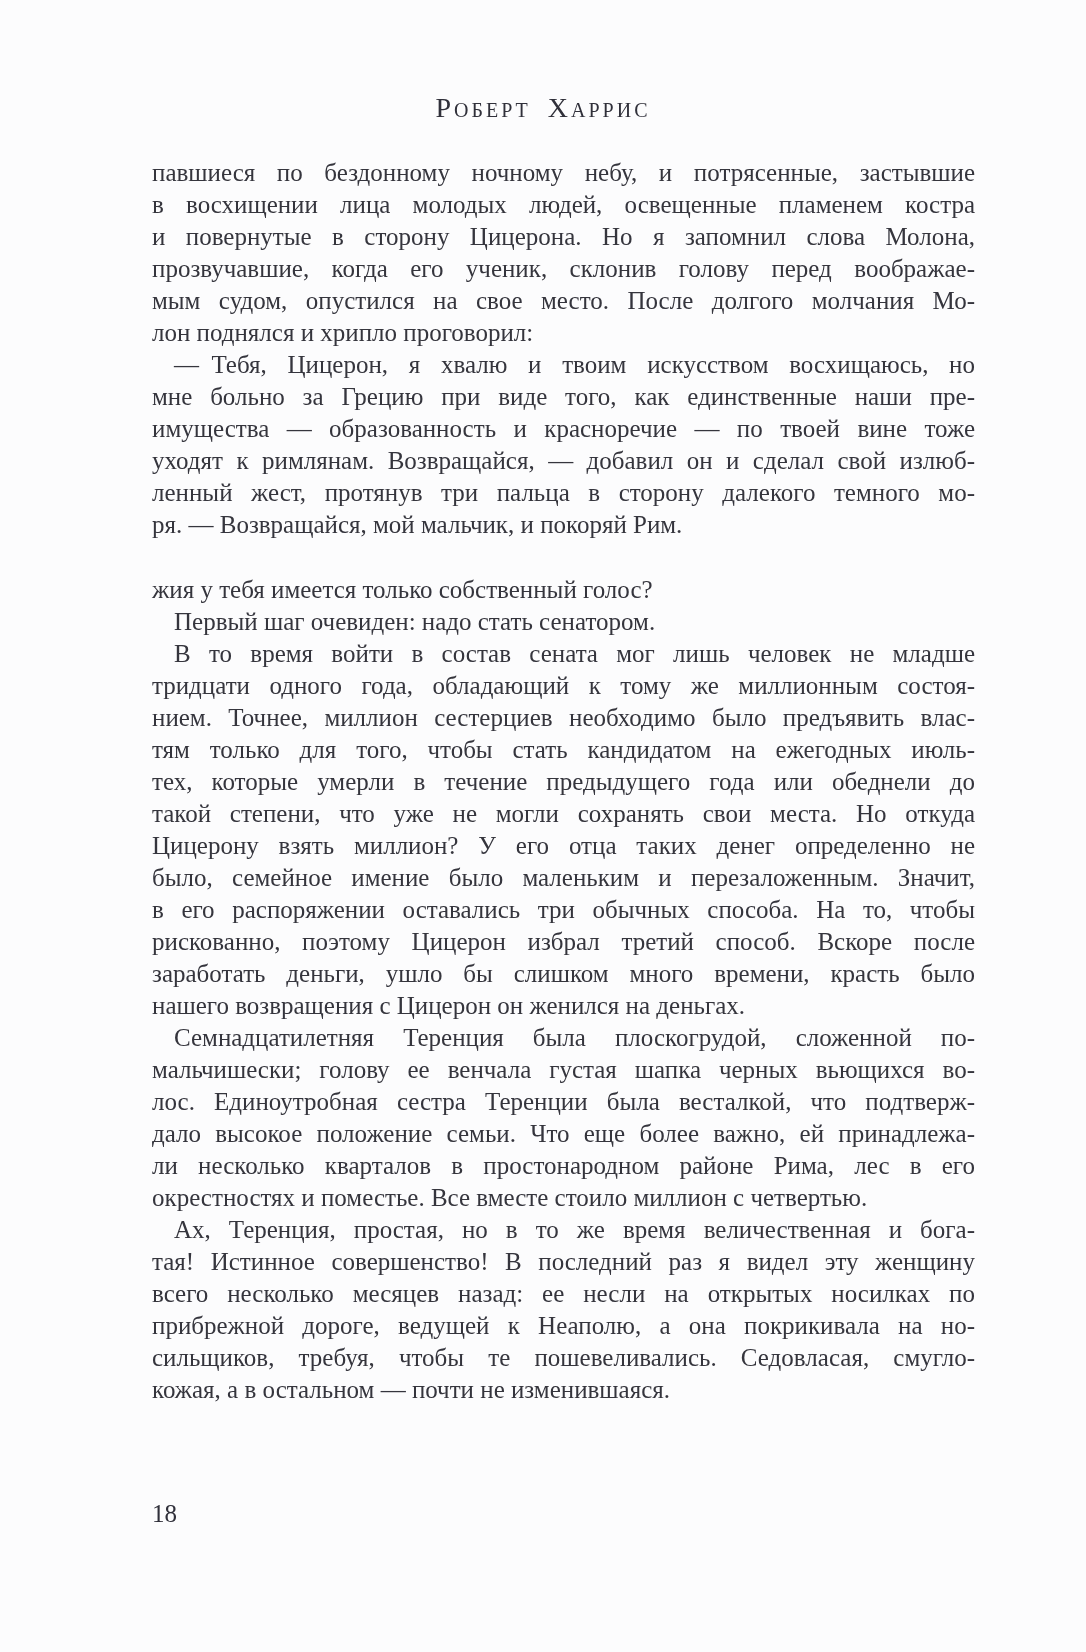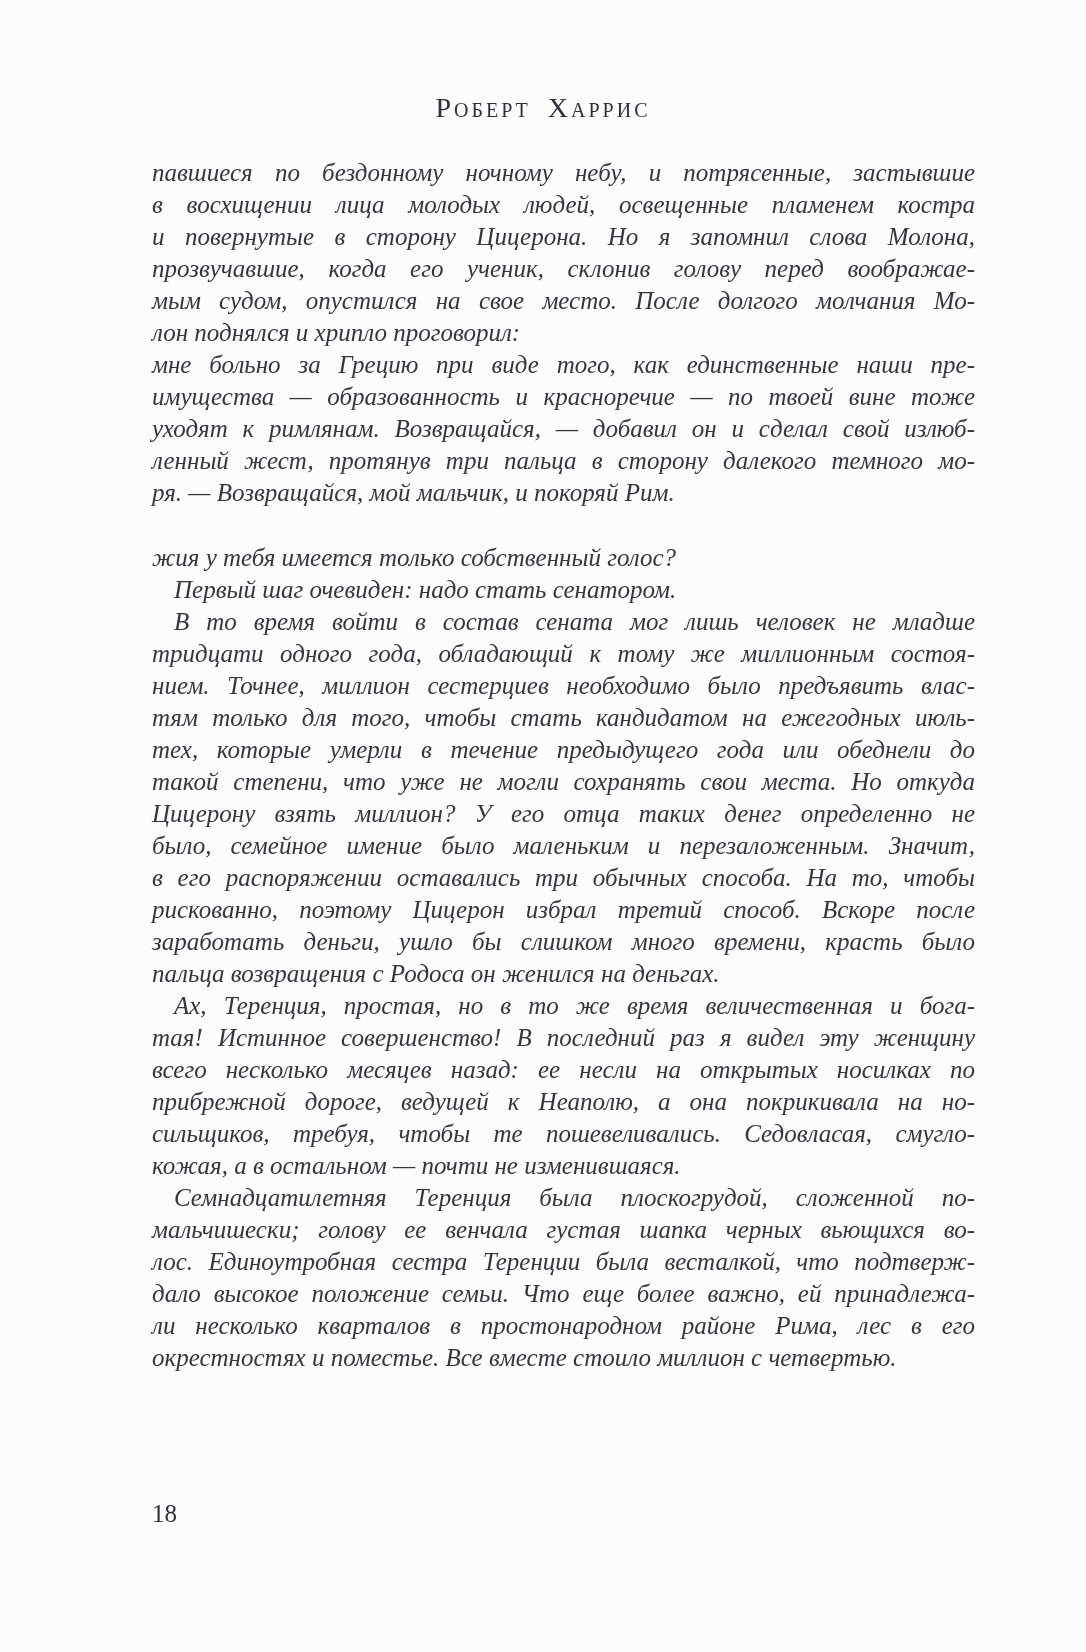--- a/index.html
+++ b/index.html
@@ -41,21 +41,20 @@
   }
   .para {
     margin: 0;
   }
   .para.sep {
     margin-top: 33px;
   }
   .line {
     text-align: justify;
     text-align-last: justify;
-    font-style: italic;
   }
   .line.end {
     text-align-last: left;
   }
   .line.first.indented {
     padding-left: 22px;
   }
   .page-number {
     position: absolute;
     top: 1498px;
@@ -76,20 +75,21 @@
   <div class="text-block">
       <div class="para">
         <div class="line first">павшиеся по бездонному ночному небу, и потрясенные, застывшие</div>
         <div class="line">в восхищении лица молодых людей, освещенные пламенем костра</div>
         <div class="line">и повернутые в сторону Цицерона. Но я запомнил слова Молона,</div>
         <div class="line">прозвучавшие, когда его ученик, склонив голову перед воображае-</div>
         <div class="line">мым судом, опустился на свое место. После долгого молчания Мо-</div>
         <div class="line end">лон поднялся и хрипло проговорил:</div>
       </div>
       <div class="para">
+        <div class="line first indented">— Тебя, Цицерон, я хвалю и твоим искусством восхищаюсь, но</div>
         <div class="line">мне больно за Грецию при виде того, как единственные наши пре-</div>
         <div class="line">имущества — образованность и красноречие — по твоей вине тоже</div>
         <div class="line">уходят к римлянам. Возвращайся, — добавил он и сделал свой излюб-</div>
         <div class="line">ленный жест, протянув три пальца в сторону далекого темного мо-</div>
         <div class="line end">ря. — Возвращайся, мой мальчик, и покоряй Рим.</div>
       </div>
       <div class="para sep">
         <div class="line end">жия у тебя имеется только собственный голос?</div>
       </div>
       <div class="para">
@@ -100,34 +100,34 @@
         <div class="line">тридцати одного года, обладающий к тому же миллионным состоя-</div>
         <div class="line">нием. Точнее, миллион сестерциев необходимо было предъявить влас-</div>
         <div class="line">тям только для того, чтобы стать кандидатом на ежегодных июль-</div>
         <div class="line">тех, которые умерли в течение предыдущего года или обеднели до</div>
         <div class="line">такой степени, что уже не могли сохранять свои места. Но откуда</div>
         <div class="line">Цицерону взять миллион? У его отца таких денег определенно не</div>
         <div class="line">было, семейное имение было маленьким и перезаложенным. Значит,</div>
         <div class="line">в его распоряжении оставались три обычных способа. На то, чтобы</div>
         <div class="line">рискованно, поэтому Цицерон избрал третий способ. Вскоре после</div>
         <div class="line">заработать деньги, ушло бы слишком много времени, красть было</div>
-        <div class="line end">пальца возвращения с Родоса он женился на деньгах.</div>
+        <div class="line end">нашего возвращения с Цицерон он женился на деньгах.</div>
+      </div>
+      <div class="para">
+        <div class="line first indented">Семнадцатилетняя Теренция была плоскогрудой, сложенной по-</div>
+        <div class="line">мальчишески; голову ее венчала густая шапка черных вьющихся во-</div>
+        <div class="line">лос. Единоутробная сестра Теренции была весталкой, что подтверж-</div>
+        <div class="line">дало высокое положение семьи. Что еще более важно, ей принадлежа-</div>
+        <div class="line">ли несколько кварталов в простонародном районе Рима, лес в его</div>
+        <div class="line end">окрестностях и поместье. Все вместе стоило миллион с четвертью.</div>
       </div>
       <div class="para">
         <div class="line first indented">Ах, Теренция, простая, но в то же время величественная и бога-</div>
         <div class="line">тая! Истинное совершенство! В последний раз я видел эту женщину</div>
         <div class="line">всего несколько месяцев назад: ее несли на открытых носилках по</div>
         <div class="line">прибрежной дороге, ведущей к Неаполю, а она покрикивала на но-</div>
         <div class="line">сильщиков, требуя, чтобы те пошевеливались. Седовласая, смугло-</div>
         <div class="line end">кожая, а в остальном — почти не изменившаяся.</div>
       </div>
-      <div class="para">
-        <div class="line first indented">Семнадцатилетняя Теренция была плоскогрудой, сложенной по-</div>
-        <div class="line">мальчишески; голову ее венчала густая шапка черных вьющихся во-</div>
-        <div class="line">лос. Единоутробная сестра Теренции была весталкой, что подтверж-</div>
-        <div class="line">дало высокое положение семьи. Что еще более важно, ей принадлежа-</div>
-        <div class="line">ли несколько кварталов в простонародном районе Рима, лес в его</div>
-        <div class="line end">окрестностях и поместье. Все вместе стоило миллион с четвертью.</div>
-      </div>
     </div>
 
   <div class="page-number">18</div>
 </div>
 
 </body></html>

